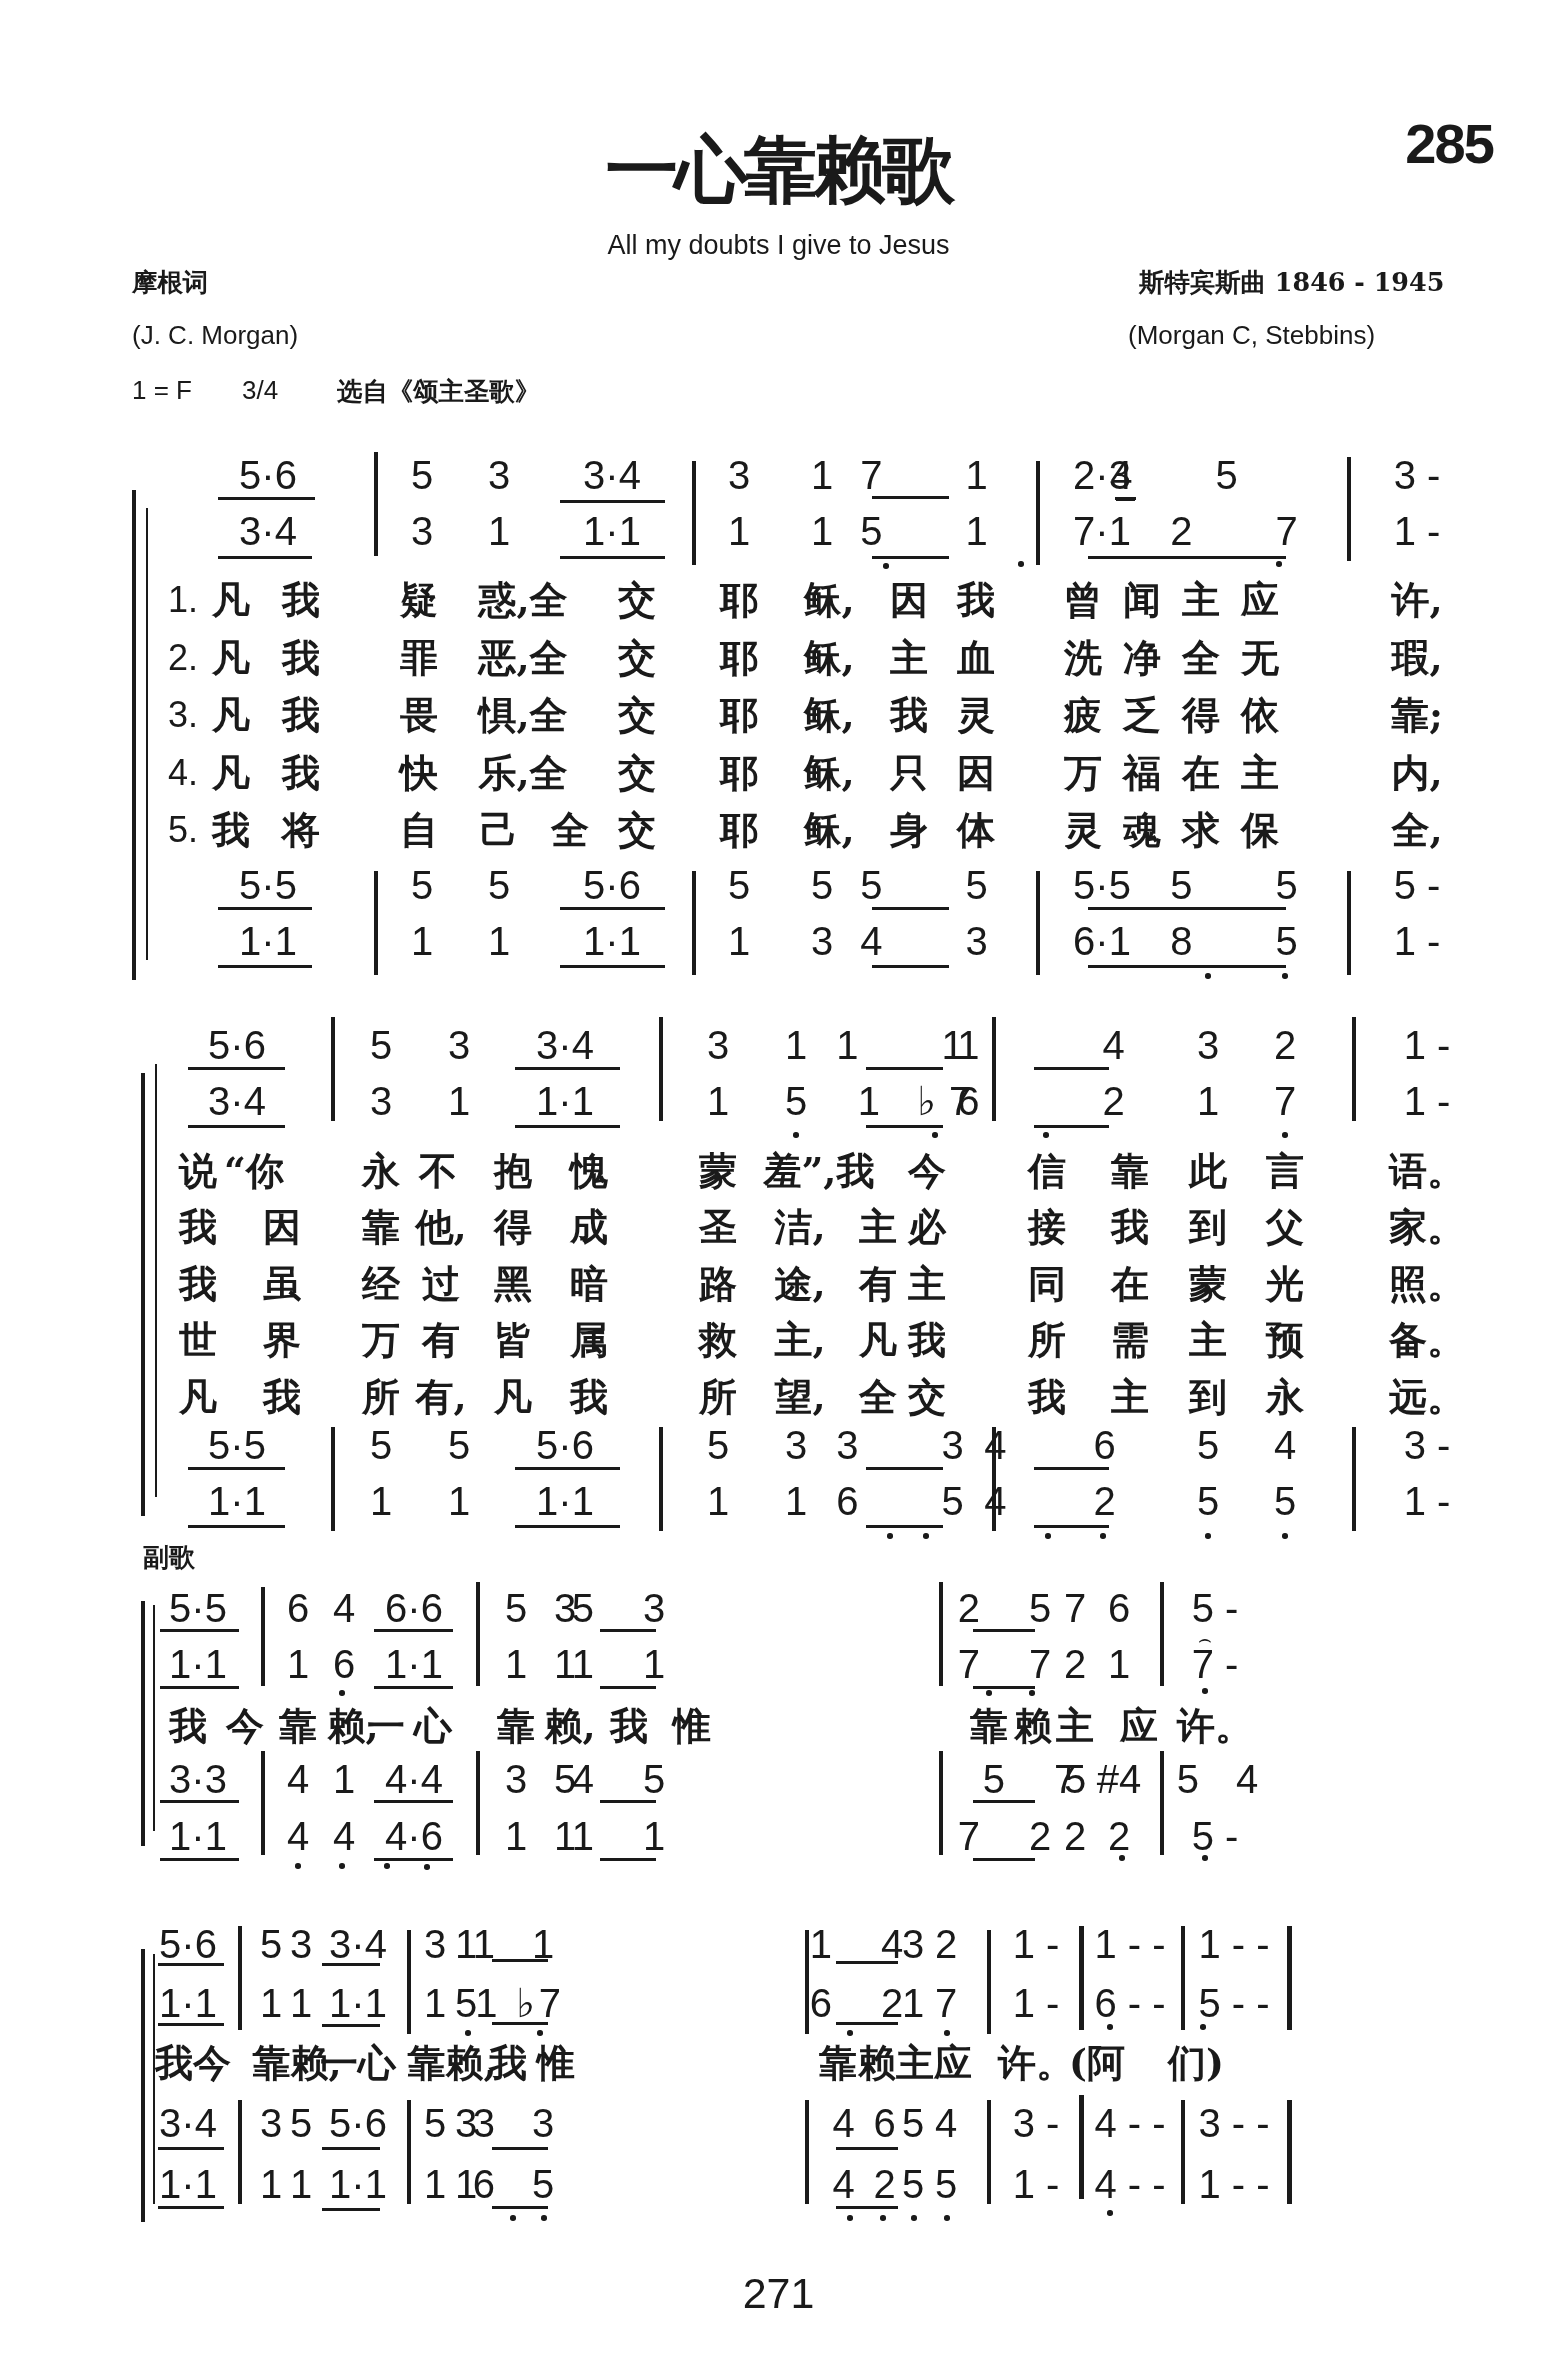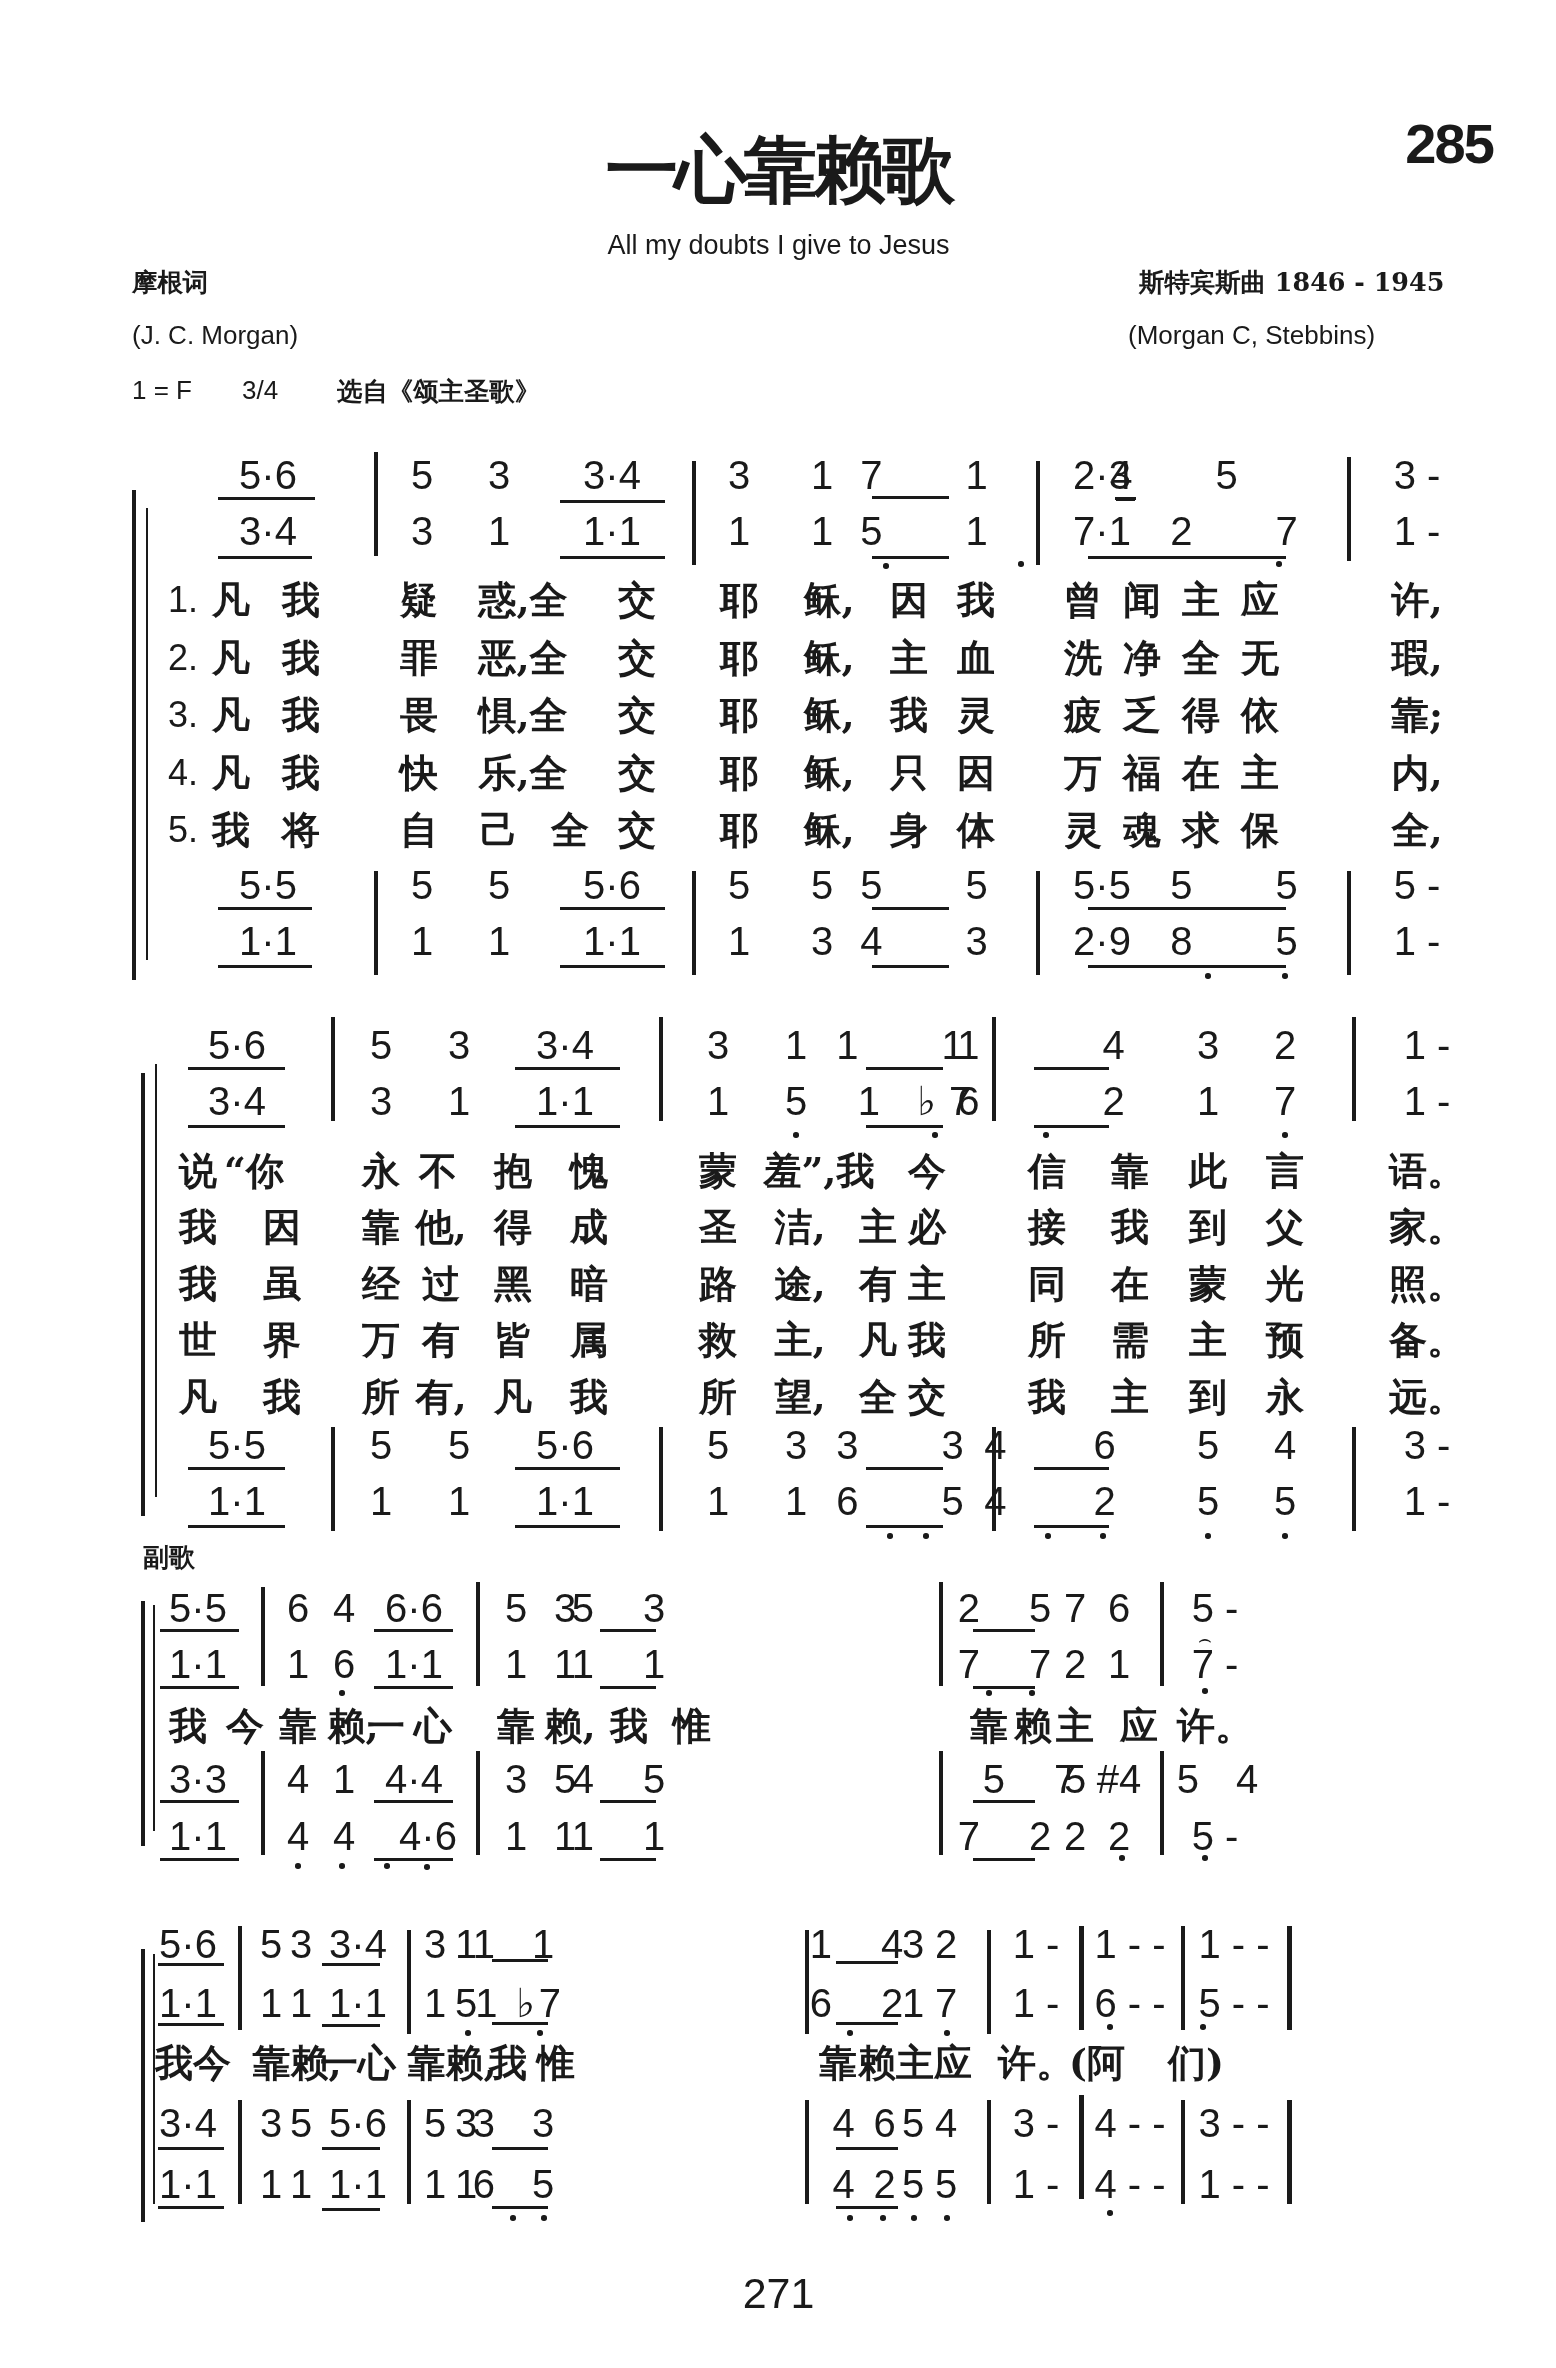--- a/index.html
+++ b/index.html
@@ -197,21 +197,21 @@
   <div class="ul" style="left:1088px;top:907px;width:198px;"></div>
 
   <div class="row" style="top:918px;">
     <span class="n" style="left:268px">1·1</span>
     <span class="n" style="left:422px">1</span>
     <span class="n" style="left:499px">1</span>
     <span class="n" style="left:612px">1·1</span>
     <span class="n" style="left:739px">1</span>
     <span class="n" style="left:822px">3</span>
     <span class="n" style="left:942px;letter-spacing:36px">4 3</span>
-    <span class="n" style="left:1102px">2·9</span>
+    <span class="n" style="left:1102px">6·1</span>
     <span class="n" style="left:1252px;letter-spacing:36px">8 5</span>
     <span class="n" style="left:1417px">1 -</span>
   </div>
   <div class="ul" style="left:218px;top:965px;width:94px;"></div>
   <div class="ul" style="left:560px;top:965px;width:105px;"></div>
   <div class="ul" style="left:872px;top:965px;width:77px;"></div>
   <div class="ul" style="left:1088px;top:965px;width:198px;"></div>
   <div class="dot" style="left:1205px;top:973px;"></div>
   <div class="dot" style="left:1282px;top:973px;"></div>
 </div>
@@ -483,21 +483,21 @@
   </div>
   <div class="ul" style="left:160px;top:1800px;width:79px;"></div>
   <div class="ul" style="left:374px;top:1800px;width:79px;"></div>
   <div class="ul" style="left:600px;top:1800px;width:56px;"></div>
   <div class="ul" style="left:973px;top:1800px;width:62px;"></div>
 
   <div class="row" style="top:1813px;">
     <span class="n" style="left:198px">1·1</span>
     <span class="n" style="left:298px">4</span>
     <span class="n" style="left:344px">4</span>
-    <span class="n" style="left:428px">4·6</span>
+    <span class="n" style="left:414px">4·6</span>
     <span class="n" style="left:516px">1</span>
     <span class="n" style="left:565px">1</span>
     <span class="n" style="left:628px;letter-spacing:19px">1 1</span>
     <span class="n" style="left:1014px;letter-spacing:19px">7 2</span>
     <span class="n" style="left:1075px">2</span>
     <span class="n" style="left:1119px">2</span>
     <span class="n" style="left:1215px">5 -</span>
   </div>
   <div class="ul" style="left:160px;top:1858px;width:79px;"></div>
   <div class="ul" style="left:374px;top:1858px;width:79px;"></div>

